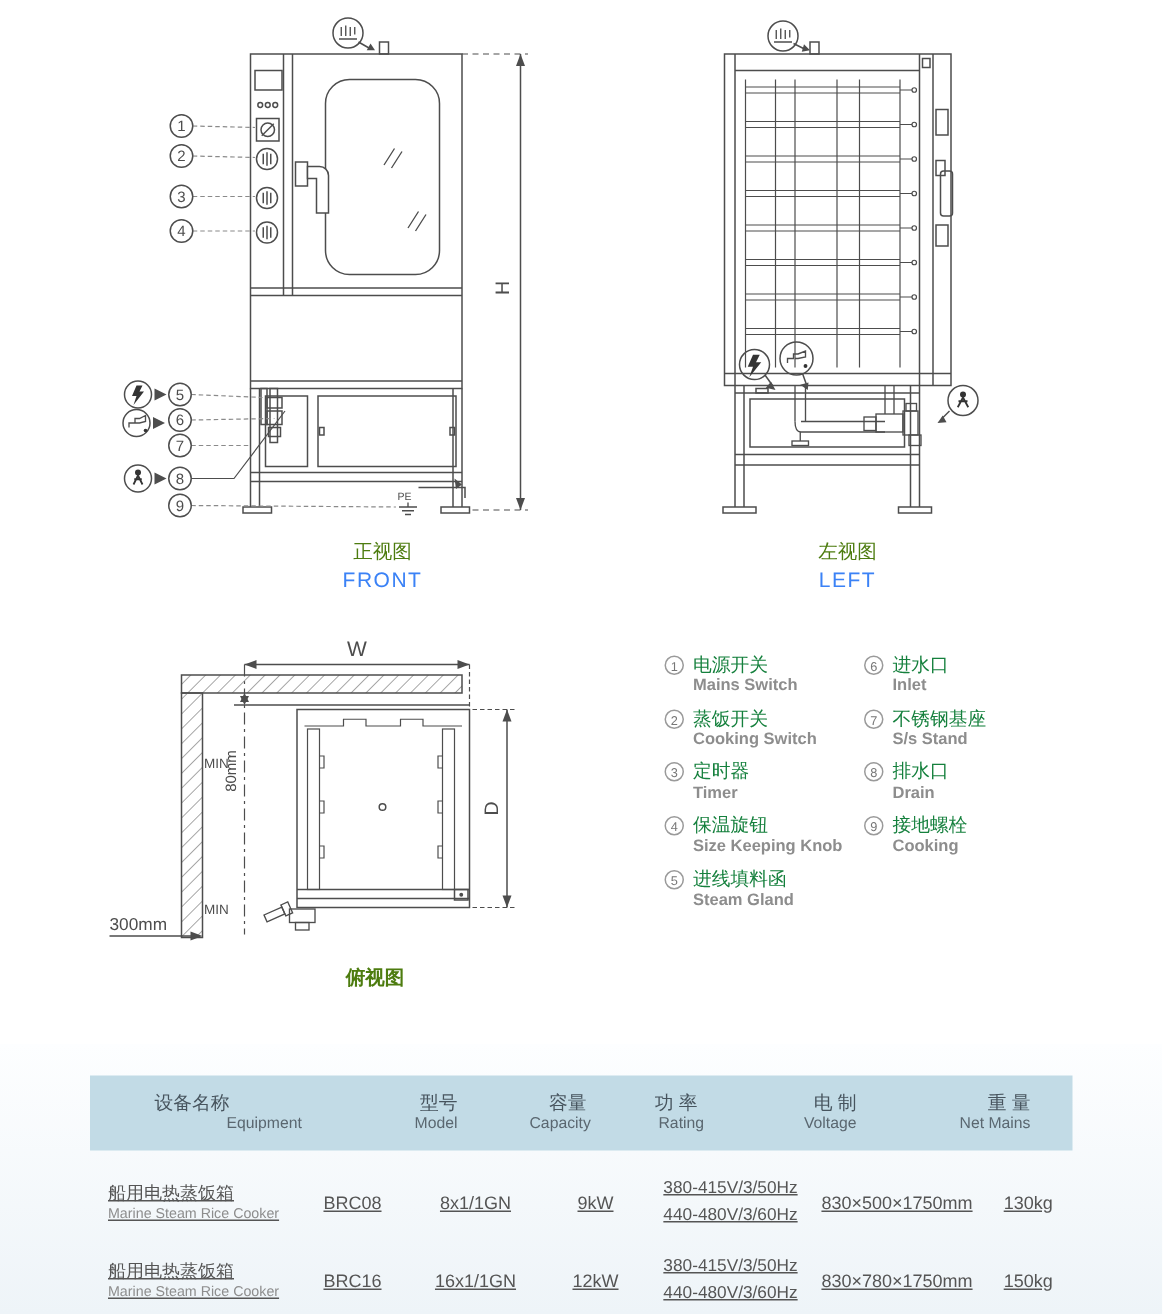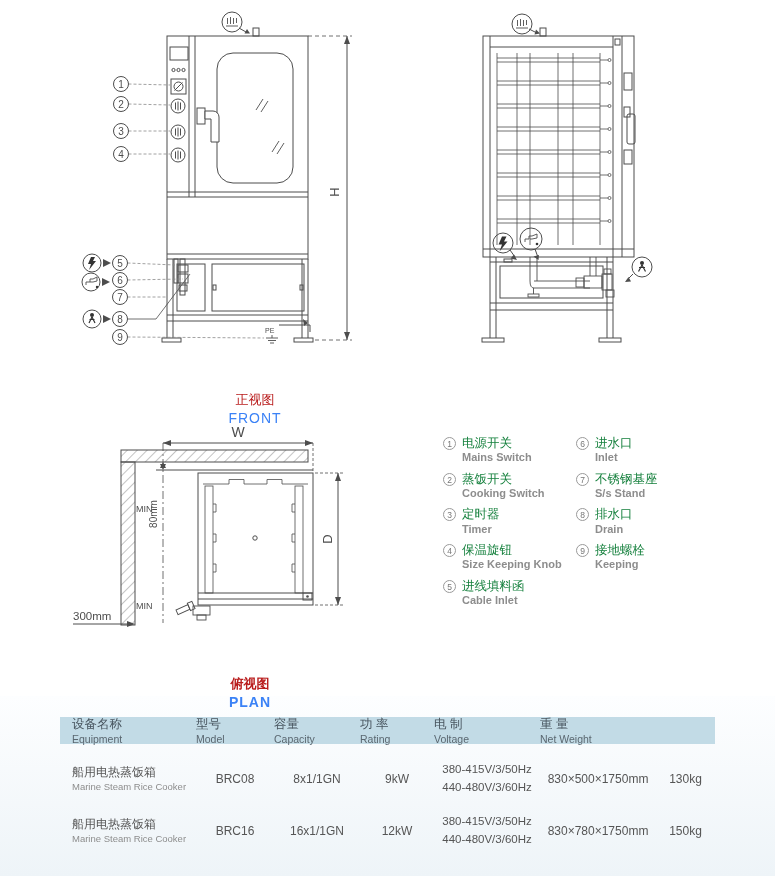--- a/index.html
+++ b/index.html
@@ -3,44 +3,44 @@
 <meta charset="utf-8">
 <style>
   html,body{margin:0;padding:0;background:#fff;}
   .page{position:relative;width:775px;height:876px;background:#ffffff;overflow:hidden;
         font-family:"Liberation Sans","DejaVu Sans",sans-serif;color:#555;}
   .abs{position:absolute;}
   .bottom-wash{left:0;top:696px;width:775px;height:180px;
         background:linear-gradient(180deg,#fdfeff 0%,#eef4f8 100%);}
   
   .caption{text-align:center;line-height:1.35;}
-  .caption .zh{font-size:13px;color:#b91c1c;margin-top:32px;}
+  .caption .zh{font-size:13px;color:#4d7c0f;}
   .caption .en{font-size:14px;color:#3b82f6;letter-spacing:1px;}
   
   .legend{left:443px;top:436px;display:flex;gap:0;}
   .legend-col{display:flex;flex-direction:column;}
   .legend-col.c1{width:133px;}
   .legend-col.c2{width:160px;}
   .legend-item{display:flex;align-items:flex-start;margin-bottom:7px;}
   .lnum{flex:0 0 13px;width:13px;height:13px;border:1px solid #9a9a9a;border-radius:50%;
         font-size:8.5px;line-height:13px;text-align:center;color:#777;margin-right:6px;margin-top:1px;box-sizing:border-box;}
   .ltext .zh{font-size:12.5px;color:#15803d;line-height:1.15;}
   .ltext .en{font-size:11px;color:#8d8d8d;line-height:1.3;font-weight:bold;}
   
   .spec-table{left:60px;top:717px;width:655px;}
   .t-head{display:grid;grid-template-columns:136px 78px 86px 74px 106px 116px 59px;
-        background:#c2dbe6;height:27px;align-items:center;}
-  .t-head .cell{text-align:left;line-height:1.25;}
+        background:#c2dbe6;height:50px;align-items:center;padding-left:31px;}
+  .t-head .cell{text-align:right;line-height:1.25;}
   .t-head .cell.first{text-align:left;padding-left:12px;}
   .t-head .zh{font-size:12.5px;color:#47545e;}
-  .t-head .en{font-size:10.5px;color:#5a6770;}
+  .t-head .en{font-size:10.5px;color:#5a6770;margin-left:48px;}
   .t-body .row{display:grid;grid-template-columns:136px 78px 86px 74px 106px 116px 59px;
         height:52px;align-items:center;}
   .t-body .row:first-child{margin-top:9px;}
-  .t-body .cell{text-align:center;font-size:12px;color:#555;}
+  .t-body .cell{text-align:center;font-size:12px;color:#555;text-decoration:underline;}
   .t-body .cell.first{text-align:left;padding-left:12px;}
   .t-body .eq-zh{font-size:12px;color:#555;line-height:1.2;}
   .t-body .eq-en{font-size:9.5px;color:#8d8d8d;line-height:1.4;}
   .t-body .v{font-size:11.5px;line-height:1.55;}
   svg text{font-family:"Liberation Sans","DejaVu Sans",sans-serif;}
 </style>
 </head>
 <body>
 
 <div class="page">
@@ -346,23 +346,26 @@
       <text x="117" y="96" font-size="10" text-anchor="middle" transform="rotate(-90 117 96)">80mm</text>
       <text x="96" y="191" font-size="9">MIN</text>
       <text x="33" y="202" font-size="11.5">300mm</text>
     </g>
   </svg>
 
   <div class="abs caption" style="left:180px;top:359px;width:150px;">
     <div class="zh">正视图</div>
     <div class="en">FRONT</div>
   </div>
+  <div class="abs caption" style="left:490px;top:359px;width:150px;">
+    <div class="zh">左视图</div>
+    <div class="en">LEFT</div>
+  </div>
   <div class="abs caption" style="left:175px;top:643px;width:150px;font-weight:bold;">
     <div class="zh">俯视图</div>
-    <div class="en">PLAN</div>
   </div>
 
   <div class="abs legend">
     <div class="legend-col c1">
       <div class="legend-item">
         <span class="lnum">1</span>
         <div class="ltext">
             <div class="zh">电源开关</div>
         <div class="en">Mains Switch</div>
           </div>
@@ -385,21 +388,21 @@
         <span class="lnum">4</span>
         <div class="ltext">
             <div class="zh">保温旋钮</div>
         <div class="en">Size Keeping Knob</div>
           </div>
       </div>
       <div class="legend-item">
         <span class="lnum">5</span>
         <div class="ltext">
             <div class="zh">进线填料函</div>
-        <div class="en">Cable Inlet</div>
+        <div class="en">Steam Gland</div>
           </div>
       </div>
     </div>
     <div class="legend-col c2">
       <div class="legend-item">
         <span class="lnum">6</span>
         <div class="ltext">
             <div class="zh">进水口</div>
         <div class="en">Inlet</div>
           </div>
@@ -415,21 +418,21 @@
         <span class="lnum">8</span>
         <div class="ltext">
             <div class="zh">排水口</div>
         <div class="en">Drain</div>
           </div>
       </div>
       <div class="legend-item">
         <span class="lnum">9</span>
         <div class="ltext">
             <div class="zh">接地螺栓</div>
-        <div class="en">Keeping</div>
+        <div class="en">Cooking</div>
           </div>
       </div>
     </div>
   </div>
 
   <div class="abs spec-table">
     <div class="t-head">
       <div class="cell first">
         <div class="zh">设备名称</div>
           <div class="en">Equipment</div>
@@ -445,21 +448,21 @@
       <div class="cell">
         <div class="zh">功 率</div>
           <div class="en">Rating</div>
       </div>
       <div class="cell">
         <div class="zh">电 制</div>
           <div class="en">Voltage</div>
       </div>
       <div class="cell">
         <div class="zh">重 量</div>
-          <div class="en">Net Weight</div>
+          <div class="en">Net Mains</div>
       </div>
     </div>
     <div class="t-body">
       <div class="row">
         <div class="cell first">
           <div class="eq-zh">船用电热蒸饭箱</div>
           <div class="eq-en">Marine Steam Rice Cooker</div>
         </div>
         <div class="cell">BRC08</div>
         <div class="cell">8x1/1GN</div>

